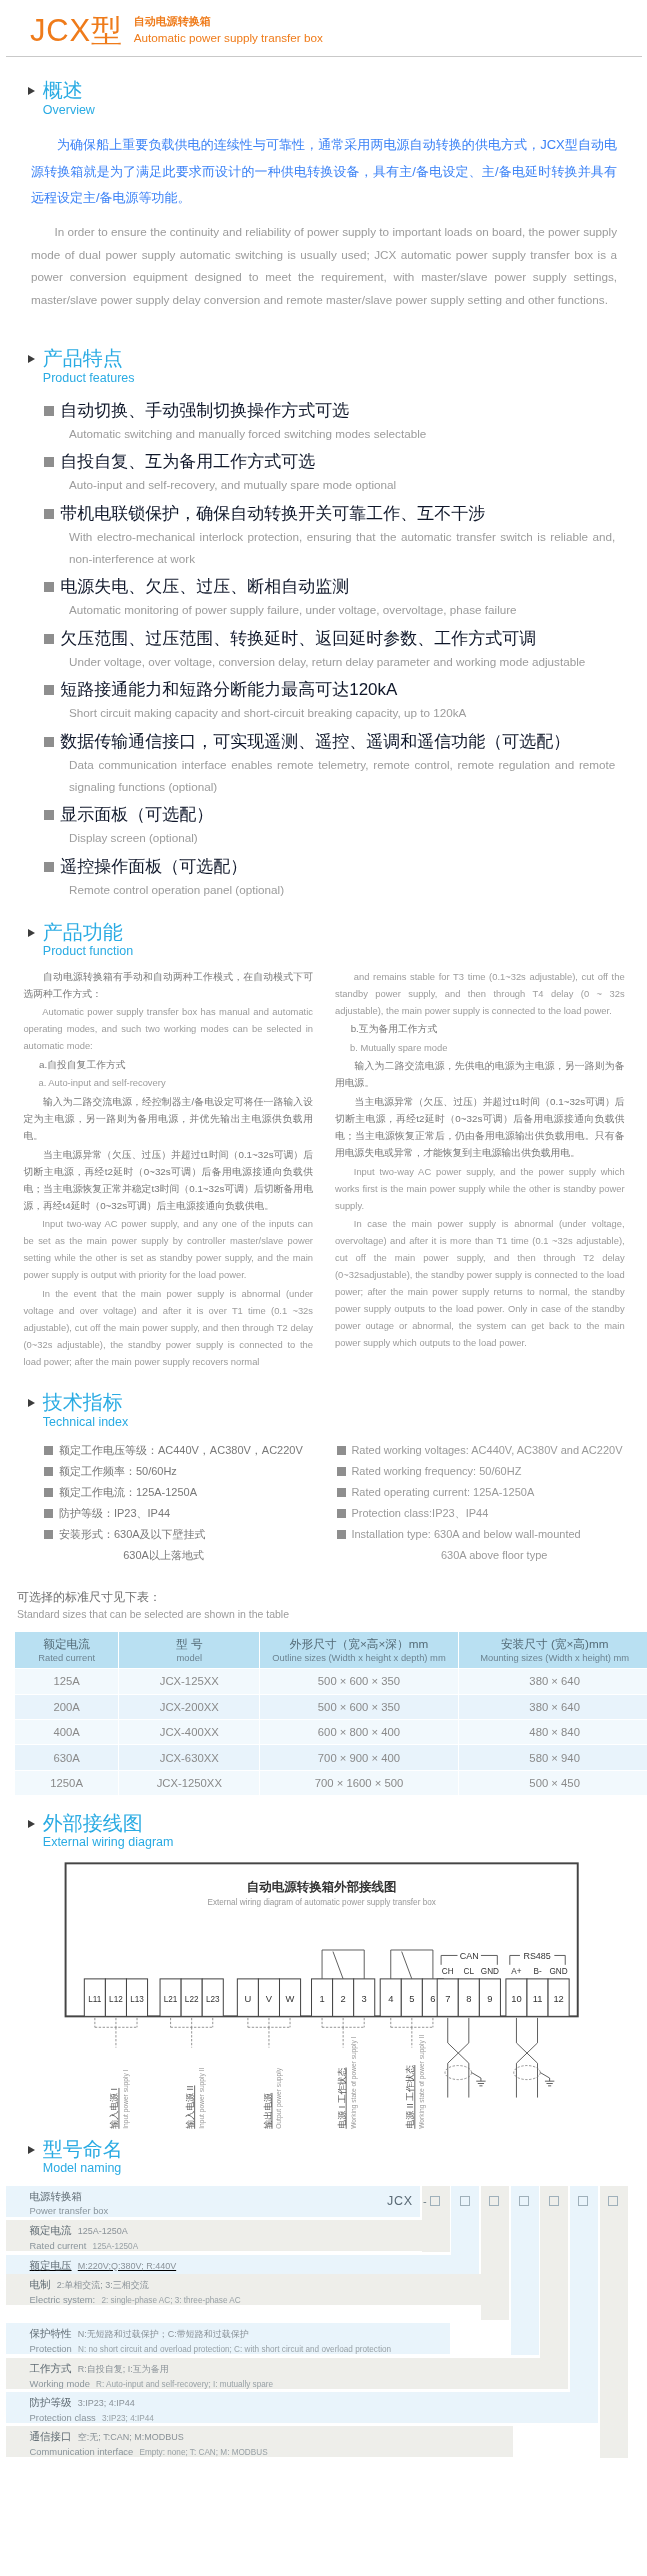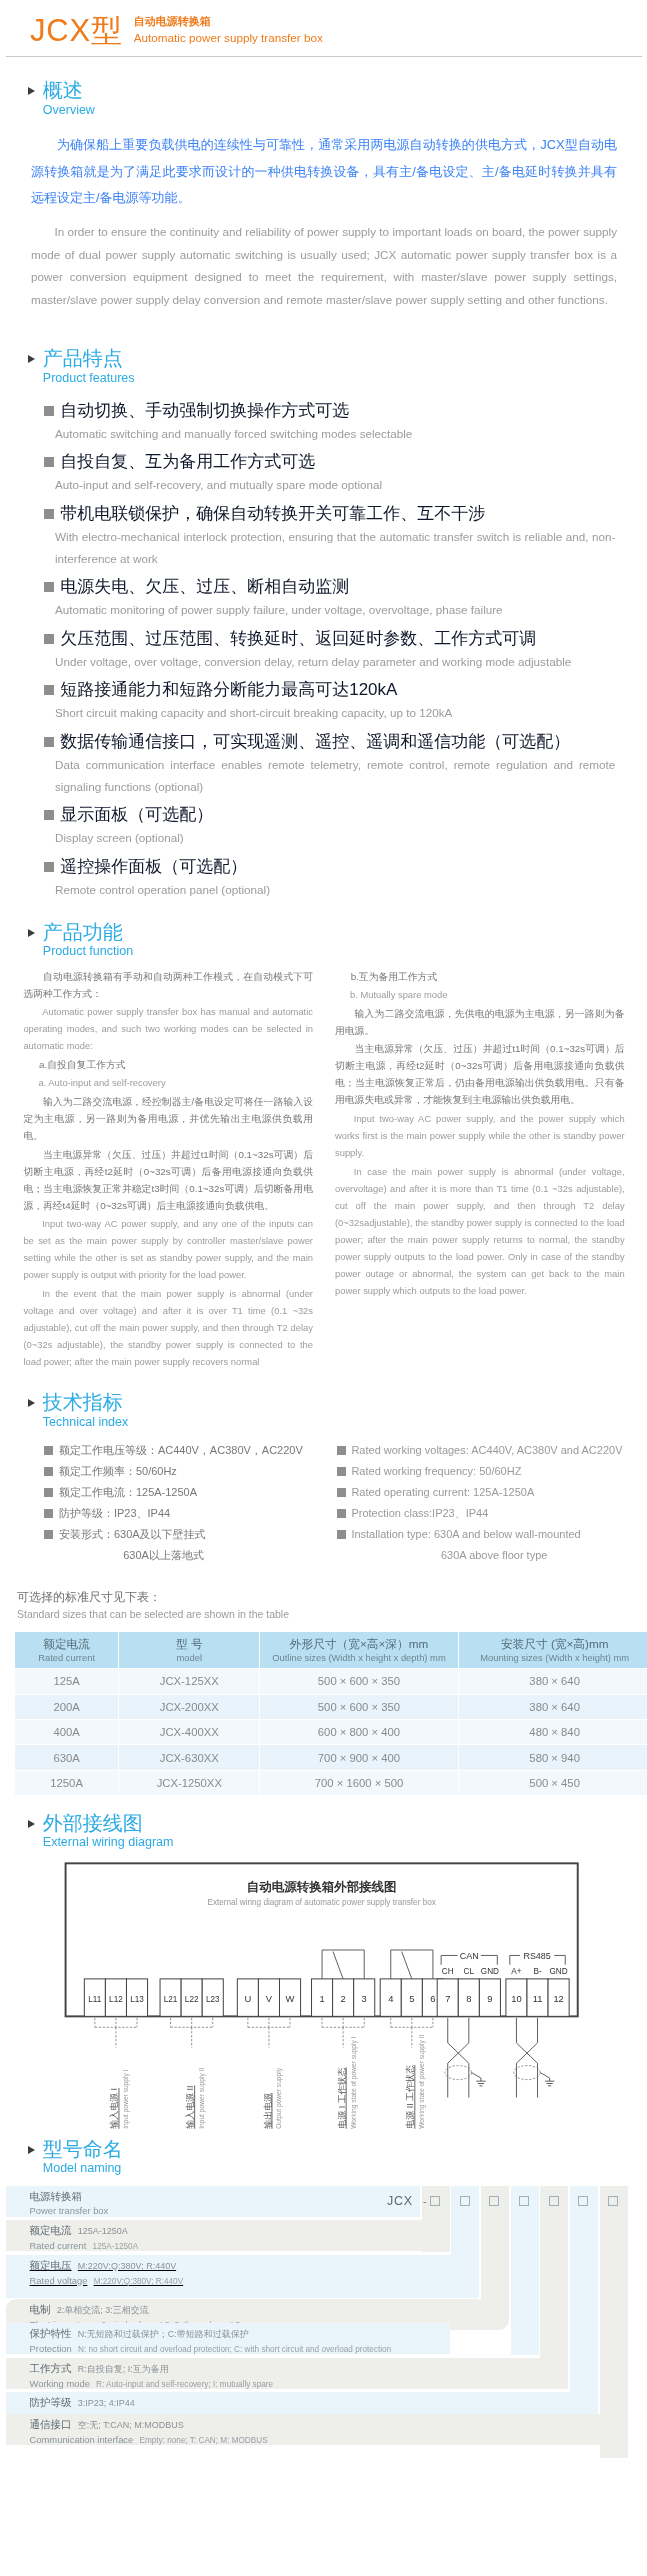--- a/index.html
+++ b/index.html
@@ -17,21 +17,21 @@
   .sec-title .zh{font-size:20px;color:#2aabe3;line-height:23.4px;}
   .sec-title .en{font-size:12.5px;color:#2aabe3;line-height:15.6px;}
   
   .para-zh{margin:14px 31px 0 31px;font-size:13px;line-height:26.5px;color:#3b82f6;text-align:justify;text-indent:2em;}
   .para-en{margin:9.4px 31px 0 31px;font-size:11.7px;line-height:22.6px;color:#9c9c9c;text-align:justify;text-indent:2em;}
   
   .features{margin:12.5px 28px 0 44px;}
   .f-item{margin-bottom:5.5px;}
   .f-zh{display:flex;font-size:17px;color:#0f172a;line-height:24px;}
   .f-bullet{width:10px;height:10px;background:#8e8e8e;margin:7px 6.2px 0 0;flex:none;}
-  .f-en{font-size:11.7px;color:#9c9c9c;line-height:22px;margin-left:11px;text-align:justify;padding-right:4.7px;}
+  .f-en{font-size:11.7px;color:#9c9c9c;line-height:22px;margin-left:25px;text-align:justify;padding-right:4.7px;}
   
   .cols{display:flex;gap:22px;margin:7.8px 23.4px 0 23.4px;}
   .col{flex:1;min-width:0;}
   .col p{margin:0 0 1.6px 0;text-align:justify;}
   .col .zh{font-size:9.8px;line-height:17px;color:#787878;text-indent:2em;}
   .col .en{font-size:9.4px;line-height:17px;color:#9c9c9c;text-indent:2em;}
   .col .item{text-indent:1.6em;}
   
   .tech-cols{display:flex;margin:9.4px 19px 0 44px;}
   .tech-col{flex:1;min-width:0;}
@@ -177,20 +177,21 @@
       <p class="zh">自动电源转换箱有手动和自动两种工作模式，在自动模式下可选两种工作方式：</p>
       <p class="en">Automatic power supply transfer box has manual and automatic operating modes, and such two working modes can be selected in automatic mode:</p>
       <p class="zh item">a.自投自复工作方式</p>
       <p class="en item">a. Auto-input and self-recovery</p>
       <p class="zh">输入为二路交流电源，经控制器主/备电设定可将任一路输入设定为主电源，另一路则为备用电源，并优先输出主电源供负载用电。</p>
       <p class="zh">当主电源异常（欠压、过压）并超过t1时间（0.1~32s可调）后切断主电源，再经t2延时（0~32s可调）后备用电源接通向负载供电；当主电源恢复正常并稳定t3时间（0.1~32s可调）后切断备用电源，再经t4延时（0~32s可调）后主电源接通向负载供电。</p>
       <p class="en">Input two-way AC power supply, and any one of the inputs can be set as the main power supply by controller master/slave power setting while the other is set as standby power supply, and the main power supply is output with priority for the load power.</p>
       <p class="en">In the event that the main power supply is abnormal (under voltage and over voltage) and after it is over T1 time (0.1 ~32s adjustable), cut off the main power supply, and then through T2 delay (0~32s adjustable), the standby power supply is connected to the load power; after the main power supply recovers normal</p>
     </div>
   <div class="col">
+      <p class="en">and remains stable for T3 time (0.1~32s adjustable), cut off the standby power supply, and then through T4 delay (0 ~ 32s adjustable), the main power supply is connected to the load power.</p>
       <p class="zh item">b.互为备用工作方式</p>
       <p class="en item">b. Mutually spare mode</p>
       <p class="zh">输入为二路交流电源，先供电的电源为主电源，另一路则为备用电源。</p>
       <p class="zh">当主电源异常（欠压、过压）并超过t1时间（0.1~32s可调）后切断主电源，再经t2延时（0~32s可调）后备用电源接通向负载供电；当主电源恢复正常后，仍由备用电源输出供负载用电。只有备用电源失电或异常，才能恢复到主电源输出供负载用电。</p>
       <p class="en">Input two-way AC power supply, and the power supply which works first is the main power supply while the other is standby power supply.</p>
       <p class="en">In case the main power supply is abnormal (under voltage, overvoltage) and after it is more than T1 time (0.1 ~32s adjustable), cut off the main power supply, and then through T2 delay (0~32sadjustable), the standby power supply is connected to the load power; after the main power supply returns to normal, the standby power supply outputs to the load power. Only in case of the standby power outage or abnormal, the system can get back to the main power supply which outputs to the load power.</p>
     </div>
 </div>
 
 <div class="sec-h" style="margin-top:20px">
@@ -435,21 +436,21 @@
       <div class="lr-en"><span class="lab">Rated current</span><span class="des">125A-1250A</span></div>
     </div>
     <div class="lstripe bg-b" style="left: 422px; width: 28px; height: 66px;"></div>
     <div class="lbox" style="left: 430px;"></div>
     <div class="lband bg-a" style="left: 6.2px; top: 69px; width: 473px; height: 43px; text-decoration: underline;">
       <div class="lr-zh"><span class="lab">额定电压</span><span class="des">M:220V;Q:380V; R:440V</span></div>
       <div class="lr-en"><span class="lab">Rated voltage</span><span class="des">M:220V;Q:380V; R:440V</span></div>
     </div>
     <div class="lstripe bg-a" style="left: 451px; width: 28px; height: 100px;"></div>
     <div class="lbox" style="left: 460px;"></div>
-    <div class="lband bg-b" style="left: 6.2px; top: 113px; width: 503px; height: 31px; border-radius: 10px;">
+    <div class="lband bg-b" style="left: 6.2px; top: 88px; width: 503px; height: 31px;">
       <div class="lr-zh"><span class="lab">电制</span><span class="des">2:单相交流; 3:三相交流</span></div>
       <div class="lr-en"><span class="lab">Electric system:</span><span class="des">2: single-phase AC; 3: three-phase AC</span></div>
     </div>
     <div class="lstripe bg-b" style="left: 481px; width: 28px; height: 134px;"></div>
     <div class="lbox" style="left: 489px;"></div>
     <div class="lband bg-a" style="left: 6.2px; top: 137px; width: 444px; height: 31px;">
       <div class="lr-zh"><span class="lab">保护特性</span><span class="des">N:无短路和过载保护；C:带短路和过载保护</span></div>
       <div class="lr-en"><span class="lab">Protection</span><span class="des">N: no short circuit and overload protection; C: with short circuit and overload protection</span></div>
     </div>
     <div class="lstripe bg-a" style="left: 511px; width: 28px; height: 169px;"></div>
@@ -459,21 +460,21 @@
       <div class="lr-en"><span class="lab">Working mode</span><span class="des">R: Auto-input and self-recovery; I: mutually spare</span></div>
     </div>
     <div class="lstripe bg-b" style="left: 540px; width: 28px; height: 203px;"></div>
     <div class="lbox" style="left: 549px;"></div>
     <div class="lband bg-a" style="left: 6.2px; top: 206px; width: 592px; height: 31px;">
       <div class="lr-zh"><span class="lab">防护等级</span><span class="des">3:IP23;  4:IP44</span></div>
       <div class="lr-en"><span class="lab">Protection class</span><span class="des">3:IP23;  4:IP44</span></div>
     </div>
     <div class="lstripe bg-a" style="left: 570px; width: 28px; height: 237px;"></div>
     <div class="lbox" style="left: 578px;"></div>
-    <div class="lband bg-b" style="left: 6.2px; top: 228px; width: 621px; height: 31px;">
+    <div class="lband bg-b" style="left: 6.2px; top: 240px; width: 507px; height: 31px;">
       <div class="lr-zh"><span class="lab">通信接口</span><span class="des">空:无;  T:CAN;  M:MODBUS</span></div>
       <div class="lr-en"><span class="lab">Communication interface</span><span class="des">Empty: none; T: CAN; M: MODBUS</span></div>
     </div>
     <div class="lstripe bg-b" style="left: 600px; width: 28px; height: 272px;"></div>
     <div class="lbox" style="left: 608px;"></div>
     <div class="jcx" style="left: 372px; width: 41px;">JCX</div>
     <span class="ldash" style="left: 423px;">-</span>
   </div>
 <div class="foot-space"></div>
 

